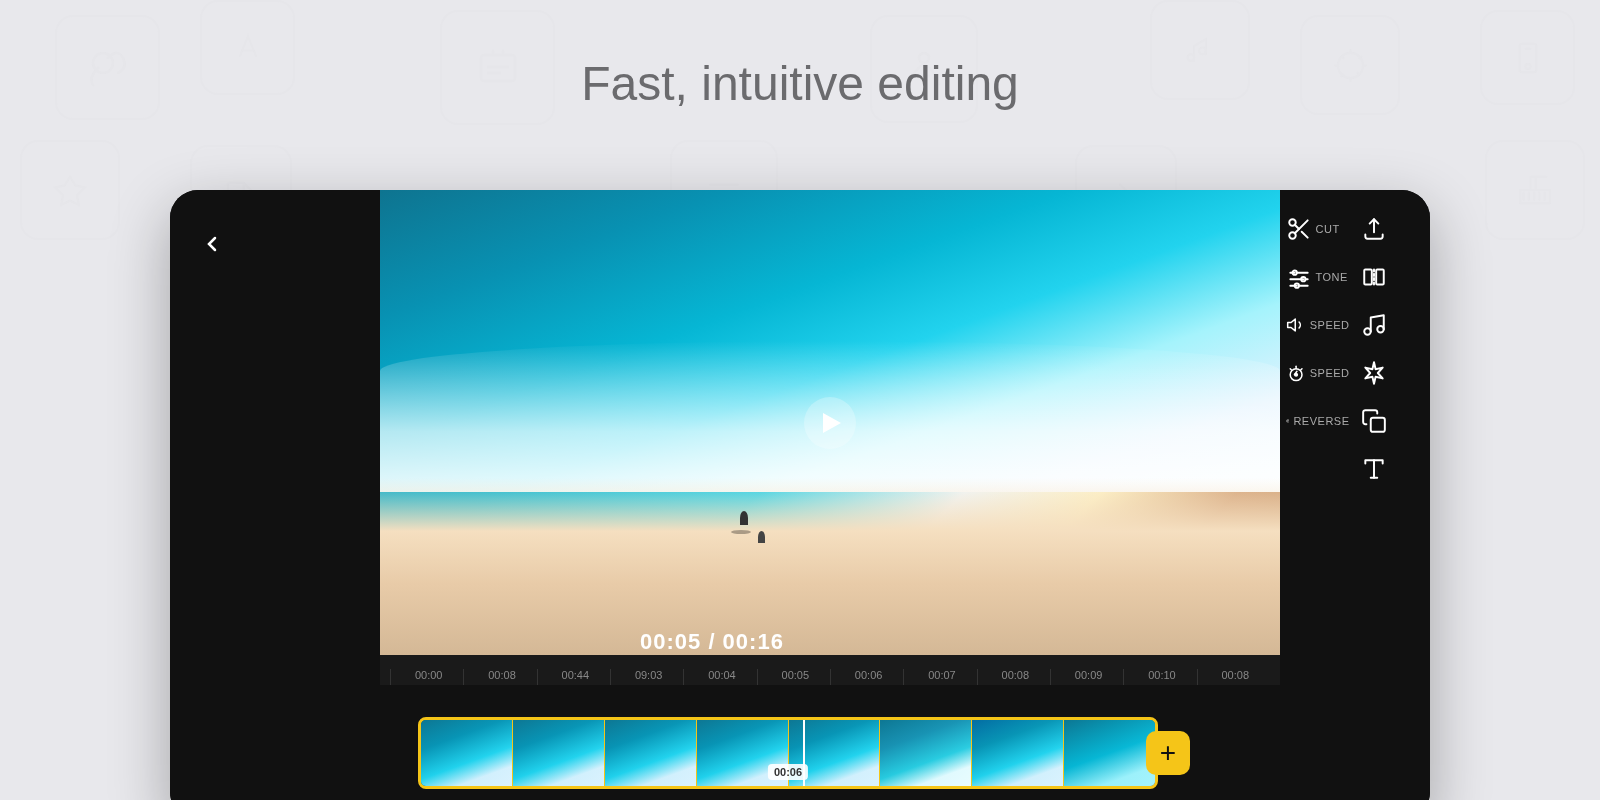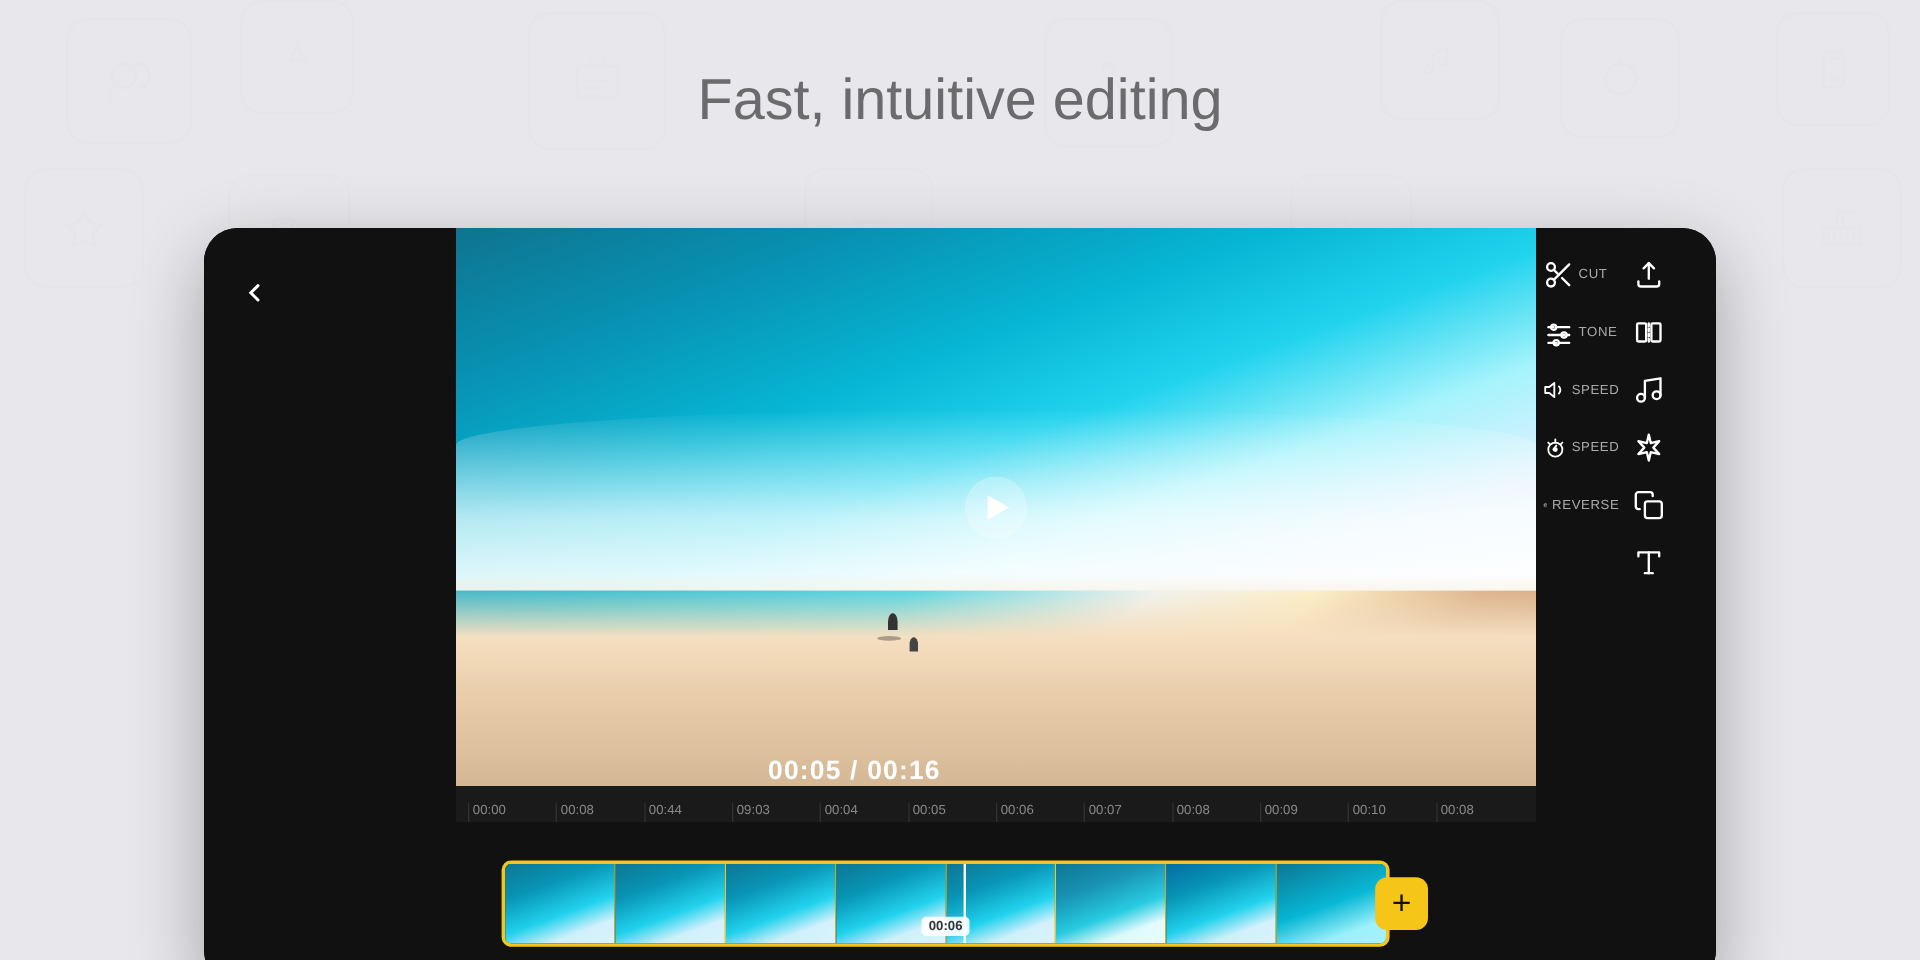--- a/index.html
+++ b/index.html
@@ -207,21 +207,21 @@
       overflow: hidden;
     }
     .ruler-marks {
       display: flex;
       width: 100%;
       align-items: flex-end;
       gap: 0;
     }
     .ruler-mark {
       flex: 1;
-      text-align: left;
+      text-align: center;
       color: #888;
       font-size: 11px;
       padding-bottom: 4px;
       border-left: 1px solid #333;
       padding-left: 3px;
     }
     .timeline-track {
       flex: 1;
       position: relative;
       padding: 8px 10px;

